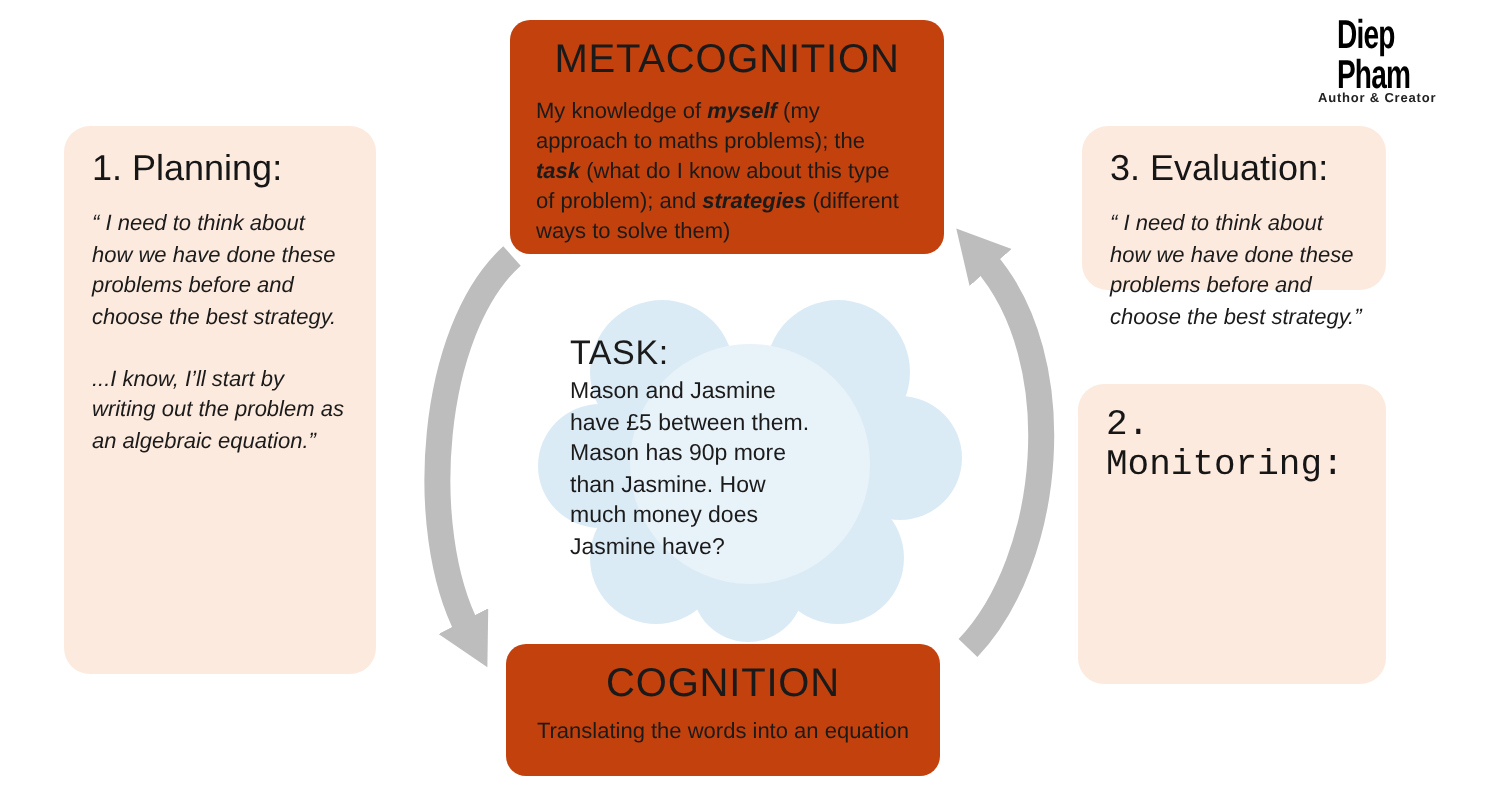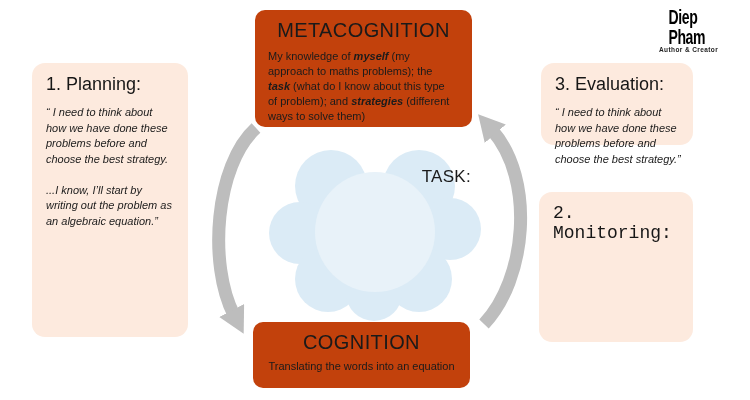--- a/index.html
+++ b/index.html
@@ -16,21 +16,21 @@
   .planning{left:32px;top:63px;width:156px;height:274px;}
   .evaluation{left:541px;top:63px;width:152px;height:82px;}
   .monitoring{left:539px;top:192px;width:154px;height:150px;font-family:Liberation Mono, monospace;}
   .big-title{font-size:20px;letter-spacing:.4px;text-align:center;margin-top:9px;color:#1a1a1a;}
   .meta-body{margin:7px 6px 0 13px;font-size:11px;line-height:15px;white-space:pre-wrap;}
   .cog-body{margin-top:6px;font-size:11px;white-space:pre-line;}
   .side-pad{padding:11px 6px 16px 14px;}
   .side-heading{font-size:18px;color:#161616;}
   .side-body{margin-top:10px;font-style:italic;font-size:11px;line-height:15.5px;white-space:pre-line;}
   .bi{font-weight:bold;font-style:italic;}
-  .task-text{position:absolute;left:285px;top:167px;width:186px;text-align:right;}
+  .task-text{position:absolute;left:285px;top:167px;width:186px;text-align:left;}
   .task-title{font-size:17px;letter-spacing:.3px;}
   .task-body{margin-top:2px;font-size:11.5px;line-height:15.5px;white-space:pre-line;}
   .logo{position:absolute;top:7px;right:5px;width:86px;text-align:left;}
   .logo-name{font-size:18px;font-weight:bold;letter-spacing:-.5px;line-height:1;color:#000;
              transform:scale(.78,1.12);transform-origin:center top;}
   .logo-tagline{margin-top:3px;font-size:6.5px;font-weight:bold;letter-spacing:.4px;color:#222;}
 </style>
 </head>
 <body>
 
@@ -68,20 +68,26 @@
 ways to solve them)</span></div>
   </div>
 
   <div class="box blue cognition">
     <div class="big-title">COGNITION</div>
     <div class="cog-body">Translating the words into an equation</div>
   </div>
 
   <div class="task-text">
     <div class="task-title">TASK:</div>
+    <div class="task-body">Mason and Jasmine
+have £5 between them.
+Mason has 90p more
+than Jasmine. How
+much money does
+Jasmine have?</div>
   </div>
 
   <div class="box peach planning side-pad">
     <div class="side-heading">1. Planning:</div>
     <div class="side-body">“ I need to think about
 how we have done these
 problems before and
 choose the best strategy.
 
 ...I know, I’ll start by

